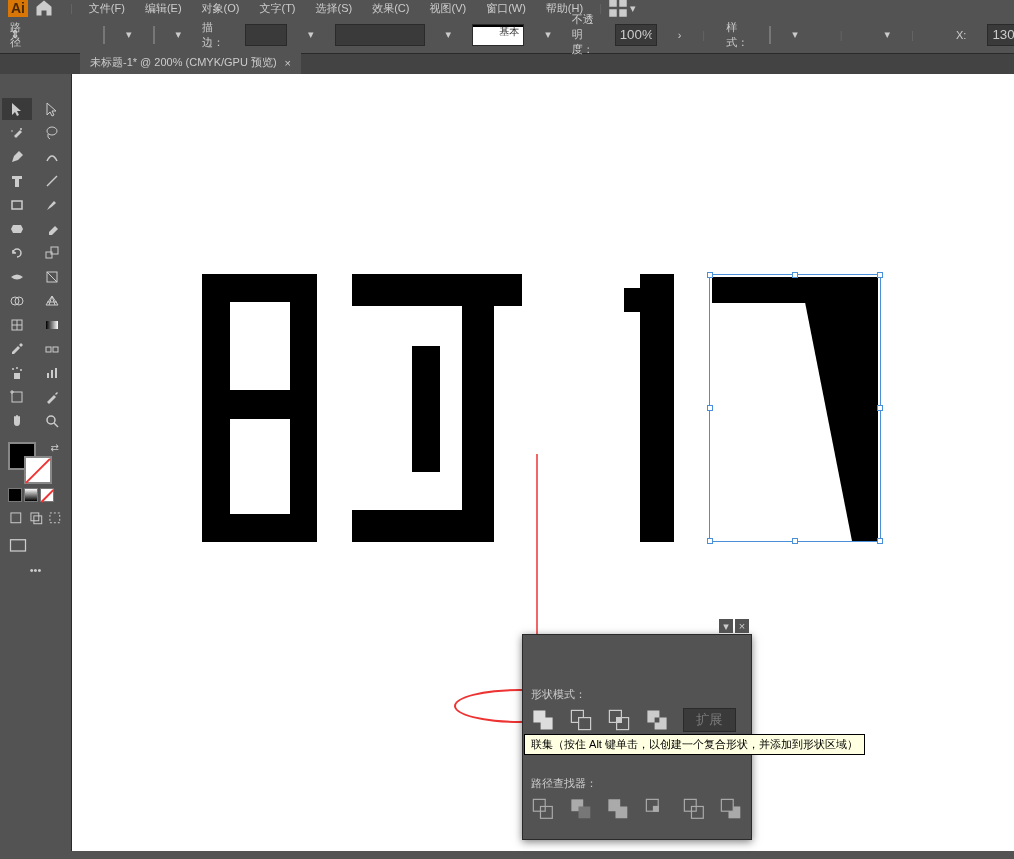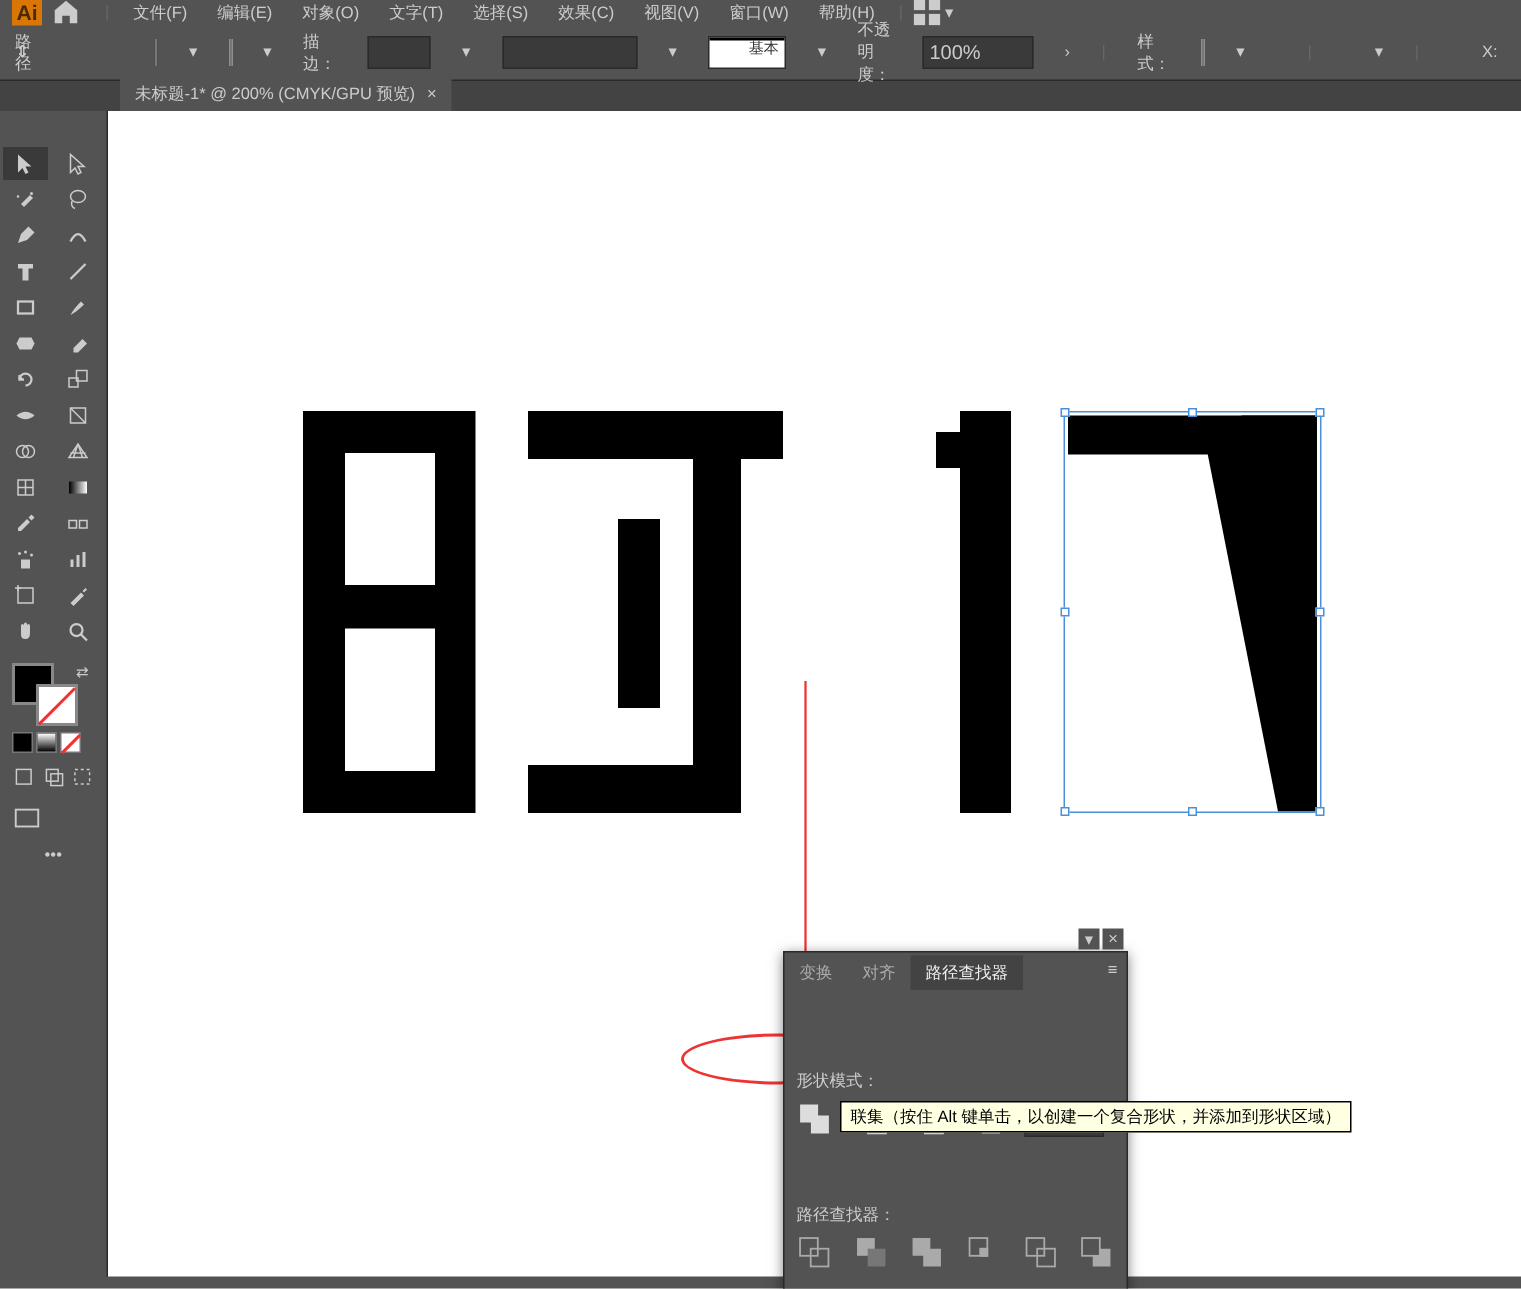--- a/index.html
+++ b/index.html
@@ -98,21 +98,21 @@
   <input class="input-box" style="width: 42px;" value="">
   <span>▾</span>
   <input class="input-box" style="width: 90px;">
   <span>▾</span>
   <div class="stroke-preview">
     <div class="stroke-line"></div>
     <span class="lbl">基本</span>
   </div>
   <span>▾</span>
   <span>不透明度：</span>
-  <input class="input-box" style="width: 74px;" value="100%">
+  <input class="input-box" style="width: 42px;" value="100%">
   <span>›</span>
   <span style="color:#666">|</span>
   <span>样式：</span>
   <div class="color-swatch" style="background:#fff"></div>
   <span>▾</span>
   <span class="icon-sq">
     <svg viewBox="0 0 16 16">
         <circle cx="8" cy="8" r="6" fill="none" stroke="#ccc" stroke-width="1"></circle>
         <path d="M8 2 A6 6 0 0 1 14 8 L8 8 Z" fill="#888"></path>
       </svg>
@@ -402,26 +402,20 @@
     <svg class="arrow-annotation" style="position:absolute;top:380px;left:450px;width:40px;height:270px">
       <line x1="15" y1="0" x2="15" y2="250" stroke="#e33" stroke-width="1.5"></line>
       <polygon points="15,260 10,245 20,245" fill="#e33"></polygon>
     </svg>
 
     <div class="circle-annotation" style="top:615px;left:382px;width:130px;height:34px"></div>
 
     <div class="pathfinder-panel" style="top:560px;left:450px">
       <div class="panel-collapsebtn">▾</div>
       <div class="panel-closebtn">×</div>
-      <div class="panel-header">
-        <div class="panel-tab">变换</div>
-        <div class="panel-tab">对齐</div>
-        <div class="panel-tab active">路径查找器</div>
-        <span class="panel-menu">≡</span>
-      </div>
       <div class="panel-body">
         <div class="panel-section-label">形状模式：</div>
         <div class="pf-row">
           <div class="pf-btn">
             <svg viewBox="0 0 20 20" fill="#ddd">
                 <path d="M2 2 L12 2 L12 8 L18 8 L18 18 L8 18 L8 12 L2 12 Z"></path>
               </svg>
           </div>
           <div class="pf-btn">
             <svg viewBox="0 0 20 20" fill="none" stroke="#ccc">
@@ -477,15 +471,15 @@
           <div class="pf-btn">
               <svg viewBox="0 0 20 20" fill="#aaa">
                 <path d="M8 8 L18 8 L18 18 L8 18 Z"></path>
                 <rect x="2" y="2" width="10" height="10" fill="#535353" stroke="#aaa"></rect>
               </svg>
             </div>
         </div>
       </div>
     </div>
 
-    <div class="tooltip" style="top:660px;left:488px">联集（按住 Alt 键单击，以创建一个复合形状，并添加到形状区域）</div>
+    <div class="tooltip" style="top:660px;left:452px">联集（按住 Alt 键单击，以创建一个复合形状，并添加到形状区域）</div>
   </div>
 </div>
 
 </body></html>

